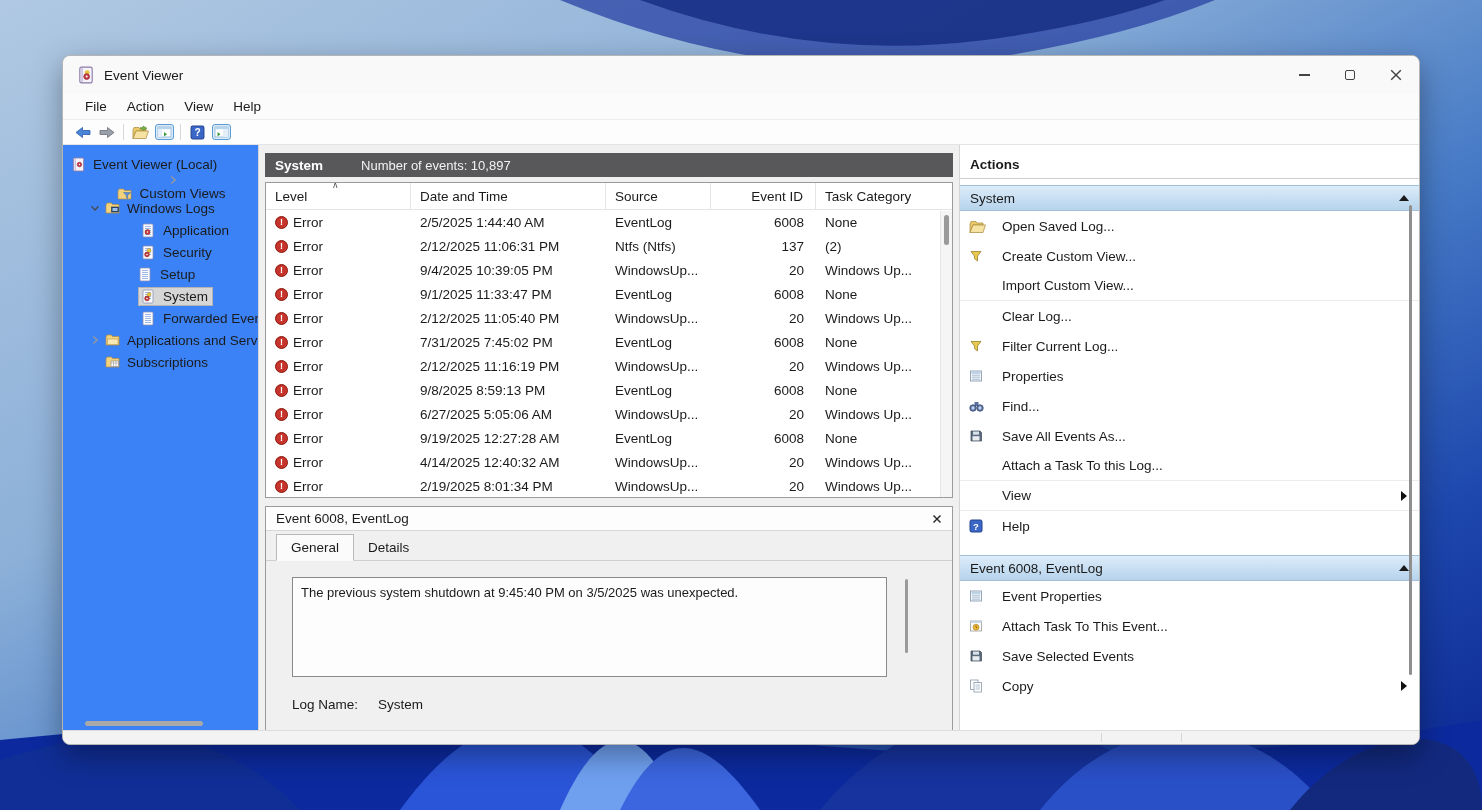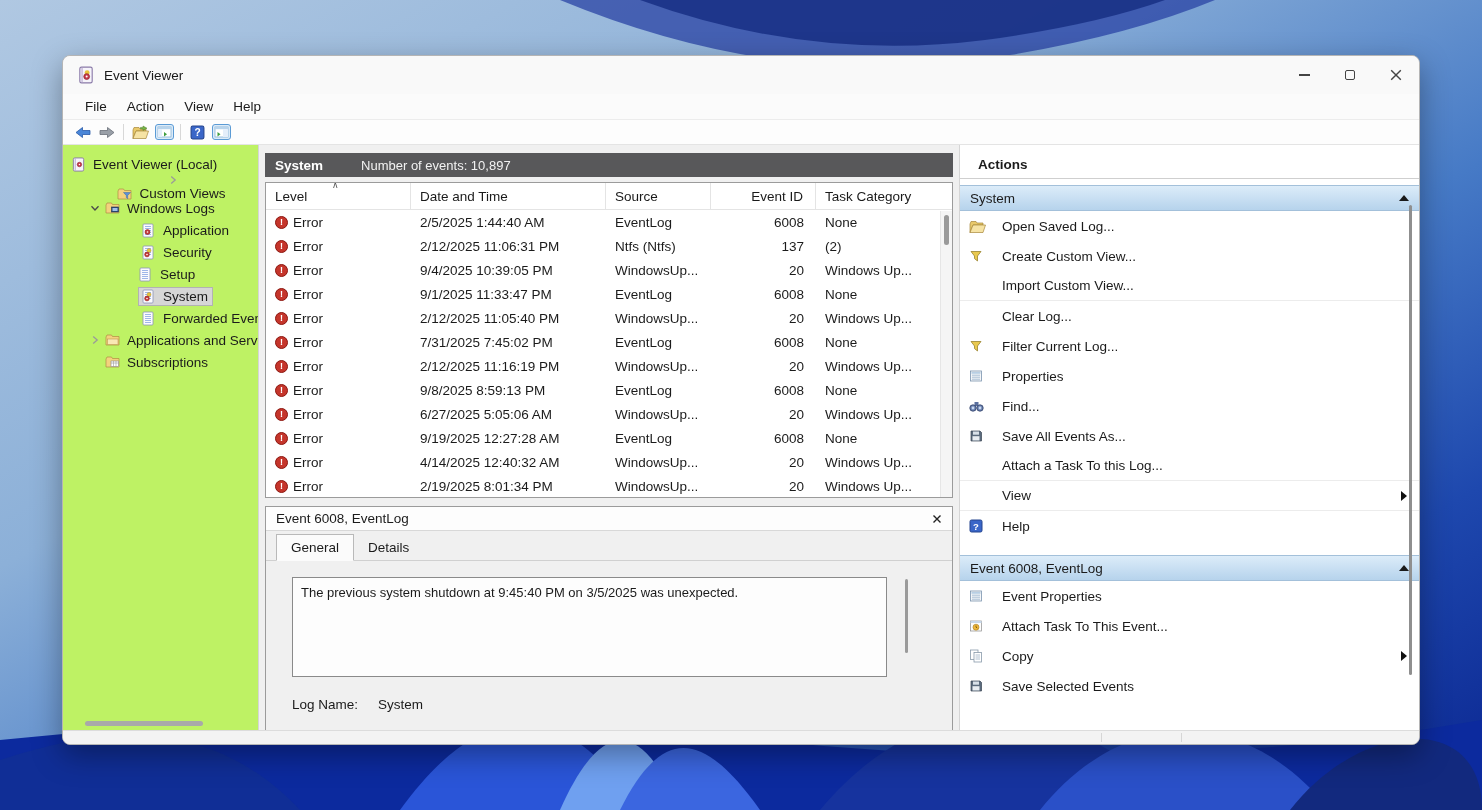--- a/index.html
+++ b/index.html
@@ -24,21 +24,21 @@
   .menubar { height:26px; background:#fbfbfb; display:flex; align-items:center; padding-left:12px; gap:0; border-bottom:1px solid #ececec; }
   .menu-item { padding:0 10px; font-size:13.5px; color:#1a1a1a; }
 
   .toolbar { height:25px; background:#fdfdfd; display:flex; align-items:center; padding-left:8px; border-bottom:1px solid #e4e4e4; }
   .tool-btn { width:24px; height:22px; display:flex; align-items:center; justify-content:center; }
   .tool-sep { width:1px; height:16px; background:#d8d8d8; margin:0 4px; }
 
   .content { position:absolute; left:0; top:89px; width:1358px; height:587px; background:#f0f0f0; }
 
   
-  .tree-panel { position:absolute; left:0; top:0; width:196px; height:587px; background:#bef264; border-right:1px solid #d5d5d5; padding-top:8px; overflow:hidden; }
+  .tree-panel { position:absolute; left:0; top:0; width:196px; height:587px; background:#3b82f6; border-right:1px solid #d5d5d5; padding-top:8px; overflow:hidden; }
   .tree-row { height:22px; display:flex; align-items:center; white-space:nowrap; font-size:13.5px; }
   .tree-chevron { width:16px; display:inline-flex; justify-content:center; flex:none; }
   .t-ico { width:18px; display:inline-flex; flex:none; }
   .sel-wrap { display:inline-flex; align-items:center; padding:1px 4px 1px 2px; }
   .sel-wrap.selected { background:#d6d6d6; outline:1px solid #b2b2b2; }
   .sel-wrap .t-ico { margin-right:4px; }
   .tree-hscroll { position:absolute; left:22px; bottom:6px; width:118px; height:5px; border-radius:3px; background:#a9a9a9; }
 
   
   .center-panel { position:absolute; left:202px; top:8px; width:688px; height:579px; }
@@ -78,21 +78,21 @@
   .msgbox { position:absolute; left:26px; top:70px; width:595px; height:100px; background:#fdfdfd; border:1px solid #8a8a8a; padding:7px 8px; font-size:13px; overflow:hidden; }
   .msg-vscroll { position:absolute; left:639px; top:72px; width:3px; height:74px; background:#9a9a9a; border-radius:2px; }
   .detail-fields { position:absolute; left:26px; top:158px; right:20px; font-size:13.5px; }
   .dfield-row { display:flex; height:21px; align-items:center;margin-top:29px; }
   .df-label { width:86px; color:#1a1a1a; }
   .df-value { width:190px; }
   .df-label2 { width:96px; margin-left:80px; }
 
   
   .actions-panel { position:absolute; left:896px; top:0; width:462px; height:587px; background:#fff; border-left:1px solid #d5d5d5; padding-top:8px; overflow:hidden; }
-  .actions-title { height:26px; line-height:24px; font-weight:bold; font-size:13.5px; padding-left:18px; border-bottom:1px solid #cfcfcf; margin-bottom:6px; }
+  .actions-title { height:26px; line-height:24px; font-weight:bold; font-size:13.5px; padding-left:10px; border-bottom:1px solid #cfcfcf; margin-bottom:6px; }
   .act-header { height:26px; display:flex; align-items:center; padding:0 12px 0 10px;
                 background:linear-gradient(#dcecf9,#b6d3ec); border-top:1px solid #a3c0da; border-bottom:1px solid #a3c0da; font-size:13.5px; }
   .act-header.second { margin-top:14px; }
   .collapse-tri { margin-left:auto; width:0; height:0; border-left:5px solid transparent; border-right:5px solid transparent; border-bottom:6px solid #1a1a1a; }
   .act-item { height:30px; display:flex; align-items:center; padding:0 14px 0 9px; font-size:13.5px; }
   .act-item.sep { border-bottom:1px solid #ececec; }
   .a-ico { width:20px; display:inline-flex; flex:none; margin-right:13px; }
   .a-arrow { margin-left:auto; width:0; height:0; border-top:5px solid transparent; border-bottom:5px solid transparent; border-left:6px solid #111; }
   .act-vscroll { position:absolute; right:9px; top:60px; width:3px; height:470px; background:#8f8f8f; border-radius:2px; }
 
@@ -667,40 +667,40 @@
                 <rect x="1.5" y="2" width="11" height="2" fill="#c8d8ea"></rect>
                 <circle cx="7" cy="8.2" r="3" fill="#f0b93c" stroke="#a87a1a" stroke-width="0.6"></circle>
                 <path d="M7 6.6 V8.2 l1.3.9" stroke="#6a4a08" stroke-width="0.8" fill="none"></path>
               </svg>
             </span>
             <span>Attach Task To This Event...</span>
           </div>
           <div class="act-item">
             <span class="a-ico">
               <svg width="14" height="14" viewBox="0 0 14 14">
+                <path d="M2 2 h9 l1.5 1.5 V12 H2 Z" fill="#5b6b7d" stroke="#3a4654" stroke-width="0.7"></path>
+                <rect x="4" y="2.5" width="6" height="3.2" fill="#d8e0e8"></rect>
+                <rect x="3.5" y="7.2" width="7" height="4.3" fill="#e8edf2"></rect>
+              </svg>
+            </span>
+            <span>Save Selected Events</span>
+          </div>
+          <div class="act-item">
+            <span class="a-ico">
+              <svg width="14" height="14" viewBox="0 0 14 14">
                 <rect x="1.5" y="1" width="7.5" height="9.5" fill="#fff" stroke="#8899aa" stroke-width="0.8"></rect>
                 <rect x="5" y="3.5" width="7.5" height="9.5" fill="#fff" stroke="#8899aa" stroke-width="0.8"></rect>
                 <line x1="6.5" y1="6" x2="11" y2="6" stroke="#b0c0d0"></line>
                 <line x1="6.5" y1="8" x2="11" y2="8" stroke="#b0c0d0"></line>
                 <line x1="6.5" y1="10" x2="11" y2="10" stroke="#b0c0d0"></line>
               </svg>
             </span>
             <span>Copy</span>
             <span class="a-arrow"></span>
           </div>
-          <div class="act-item">
-            <span class="a-ico">
-              <svg width="14" height="14" viewBox="0 0 14 14">
-                <path d="M2 2 h9 l1.5 1.5 V12 H2 Z" fill="#5b6b7d" stroke="#3a4654" stroke-width="0.7"></path>
-                <rect x="4" y="2.5" width="6" height="3.2" fill="#d8e0e8"></rect>
-                <rect x="3.5" y="7.2" width="7" height="4.3" fill="#e8edf2"></rect>
-              </svg>
-            </span>
-            <span>Save Selected Events</span>
-          </div>
         </div>
       <div class="act-vscroll"></div>
     </div>
   </div>
 
   <div class="bottom-strip">
     <div class="bs-sep" style="left:1038px"></div>
     <div class="bs-sep" style="left:1118px"></div>
   </div>
 </div>

